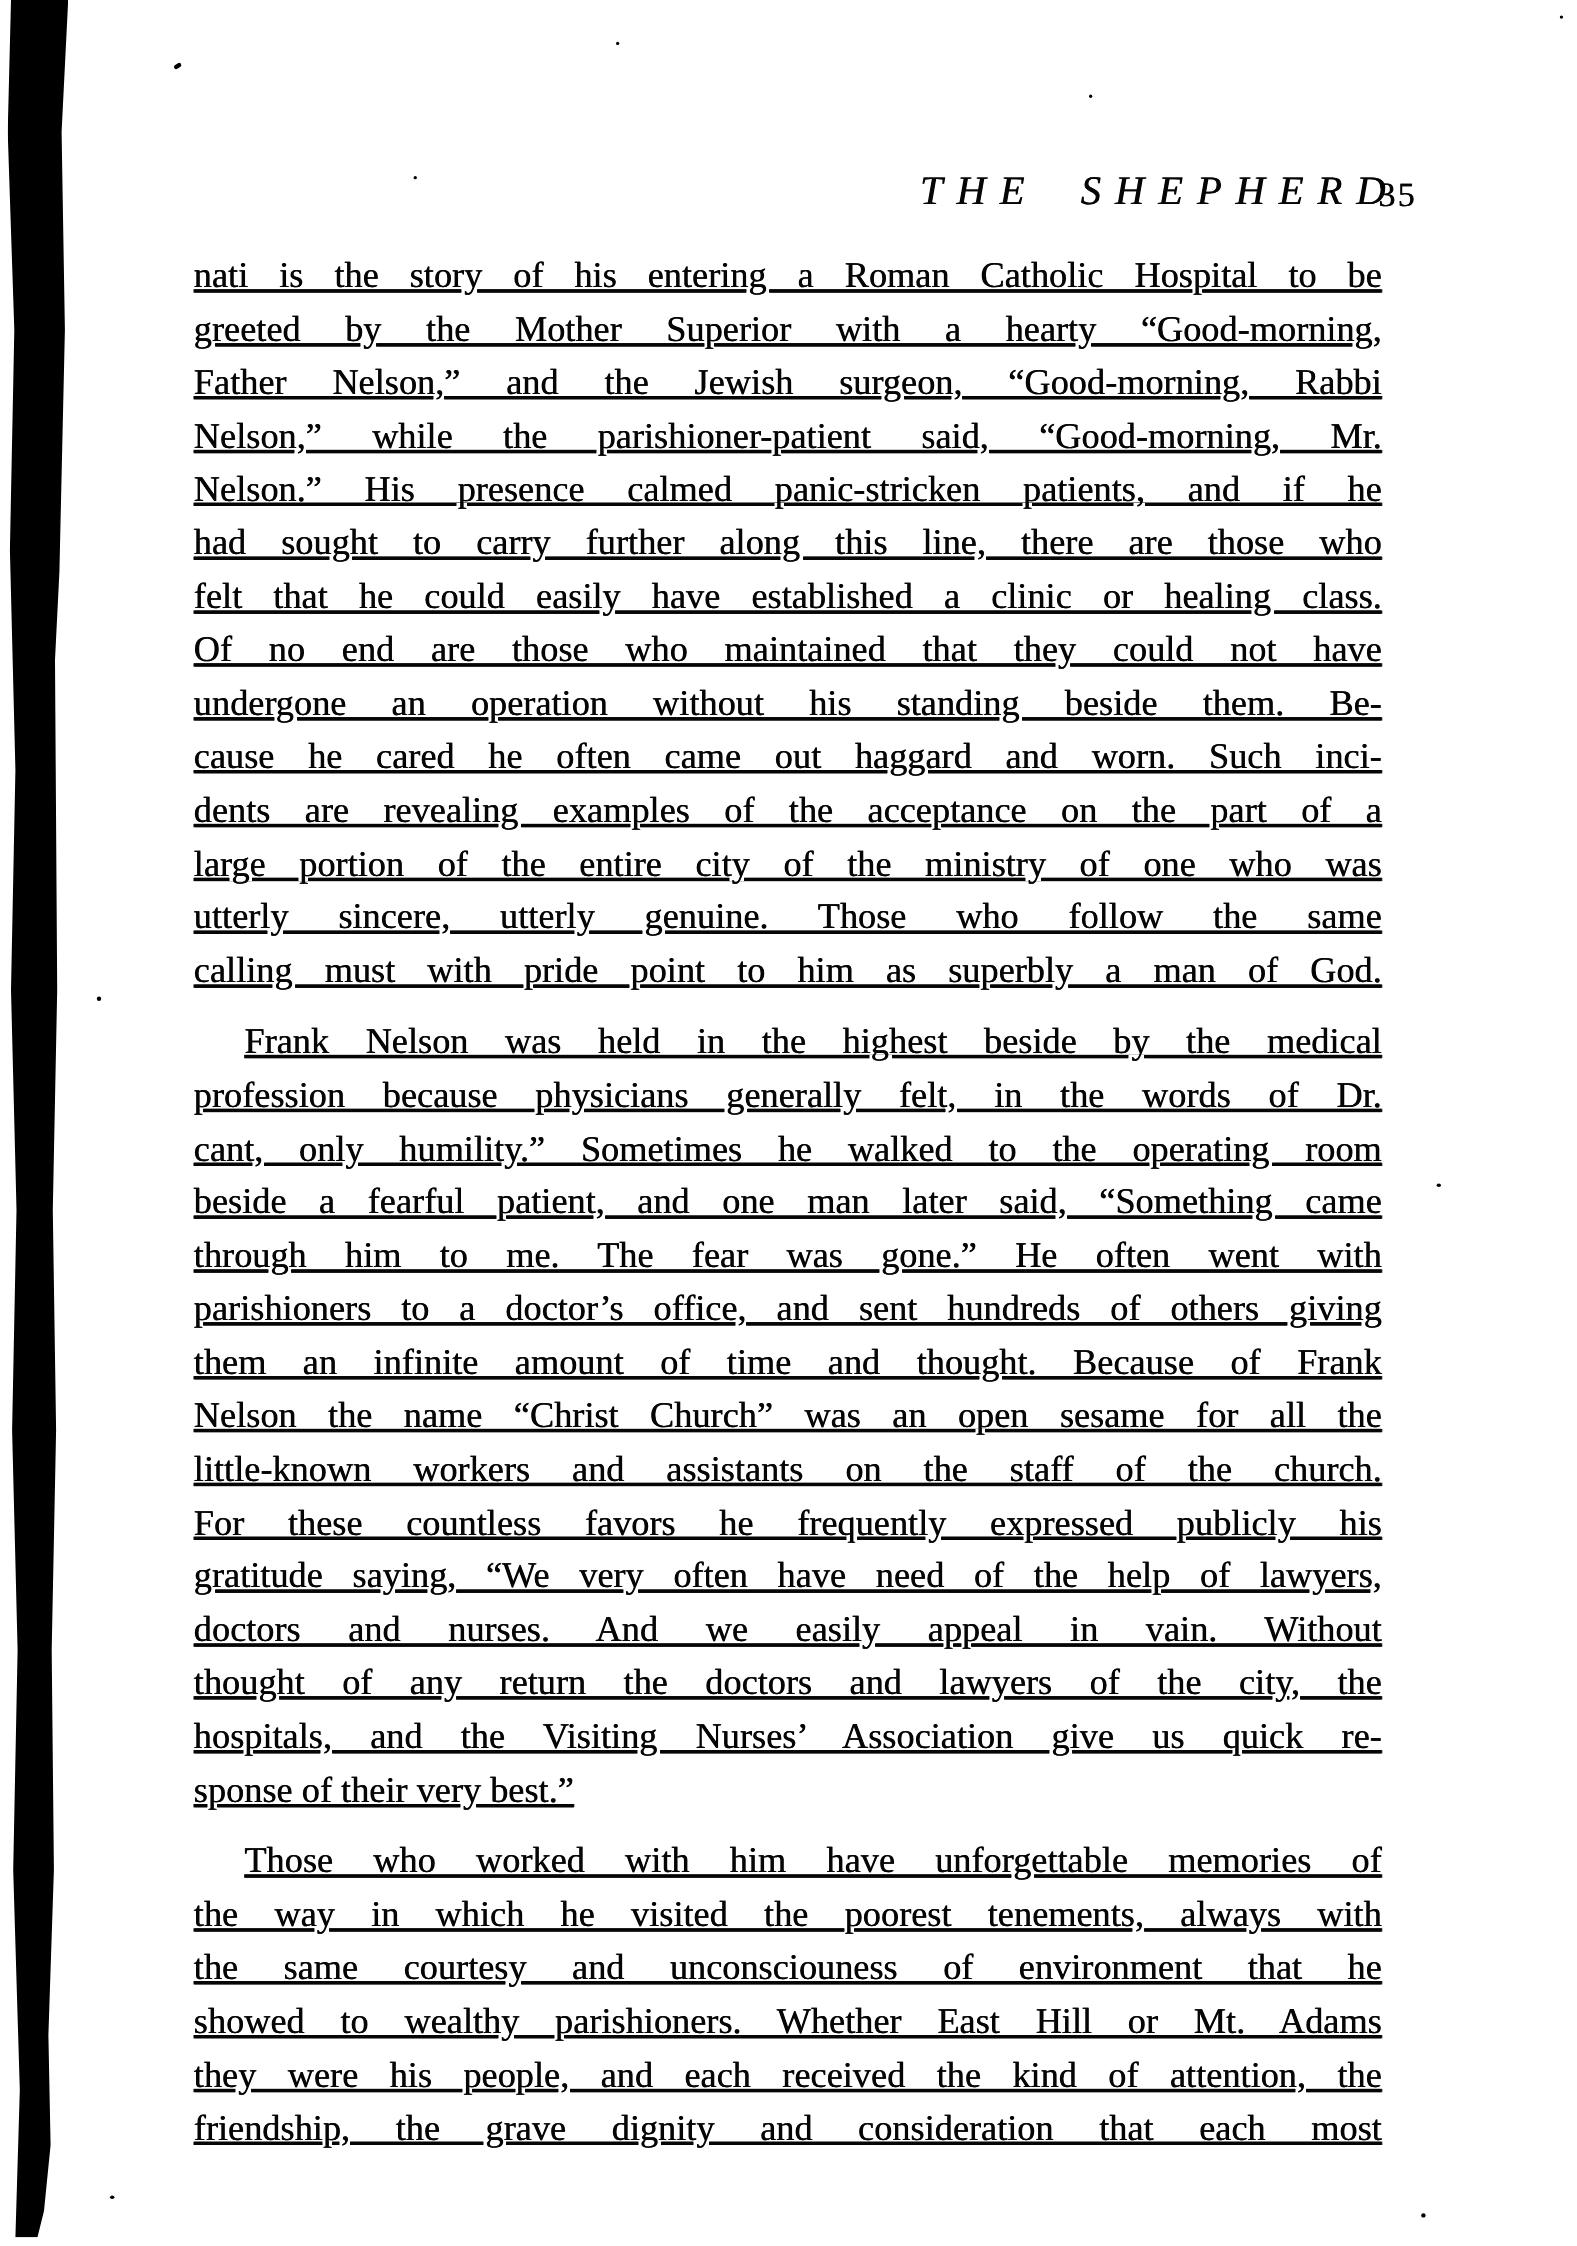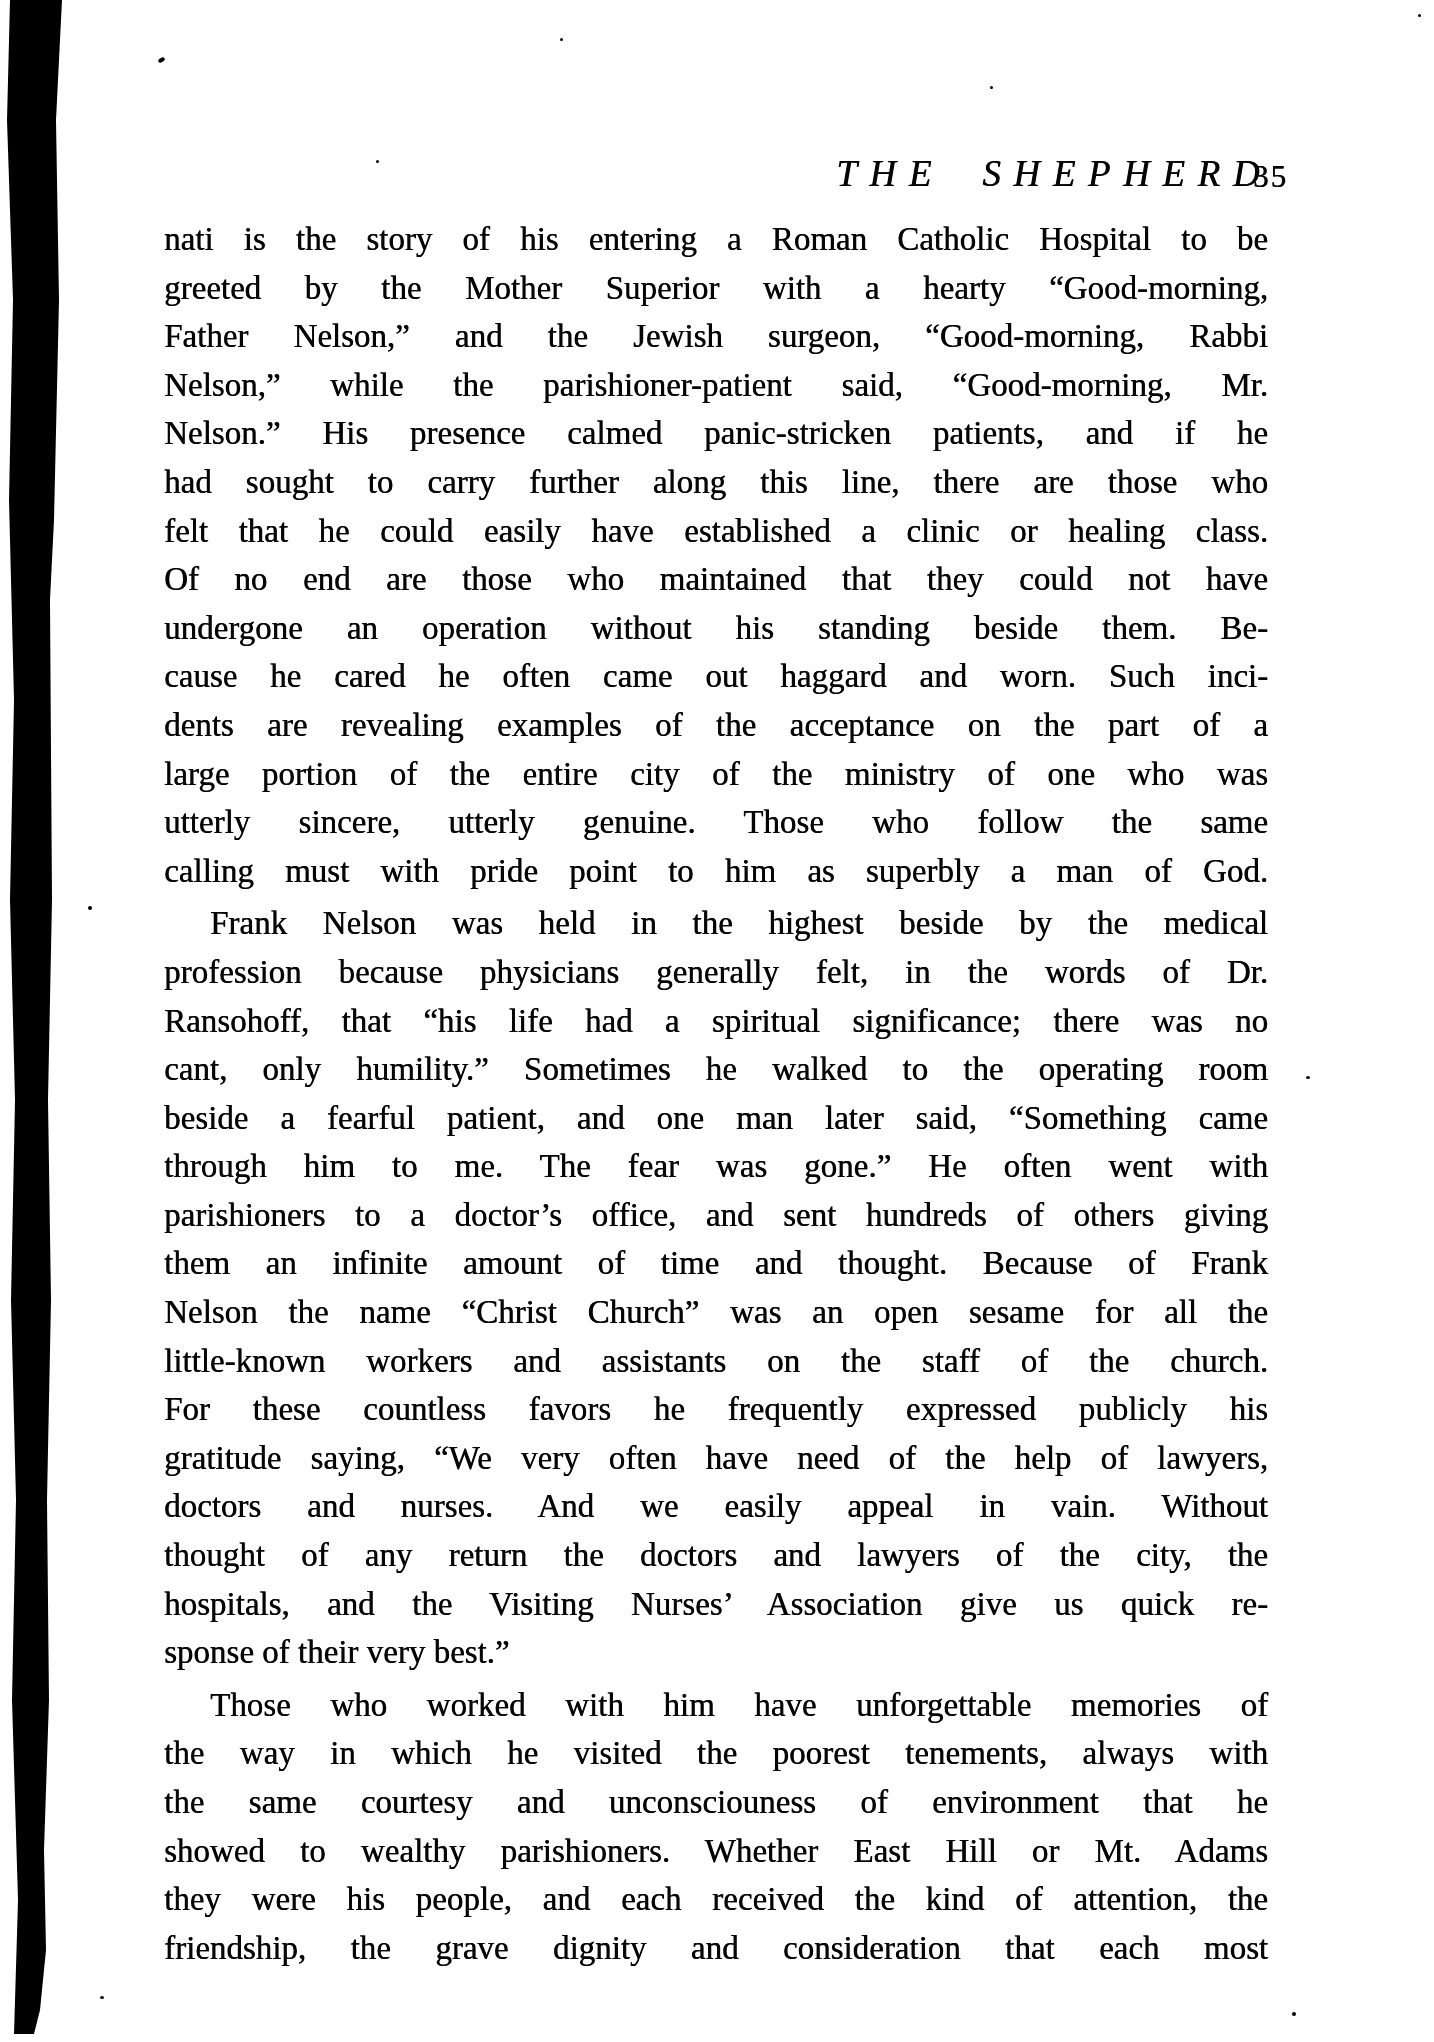--- a/index.html
+++ b/index.html
@@ -50,21 +50,21 @@
     text-shadow: 0.4px 0 0 currentColor;
   }
   .body {
     position: absolute;
     left: 160px; top: 211px;
     width: 1112px;
     font-size: 33px;
     line-height: 48.6px;
     text-shadow: 0.45px 0 0 currentColor;
   }
-  .paragraph { margin: 4px; }
+  .paragraph { margin: 16px; text-decoration: underline; }
   .line {
     text-align: justify;
     text-align-last: justify;
     white-space: normal;
   }
   .line.no-justify { text-align-last: left; }
   .line.indent { text-indent: 46px; }
   
   .speck { position: absolute; background:#000; border-radius:50%; }
 </style>
@@ -92,21 +92,20 @@
         <div class="line">undergone an operation without his standing beside them. Be-</div>
         <div class="line">cause he cared he often came out haggard and worn. Such inci-</div>
         <div class="line">dents are revealing examples of the acceptance on the part of a</div>
         <div class="line">large portion of the entire city of the ministry of one who was</div>
         <div class="line">utterly sincere, utterly genuine. Those who follow the same</div>
         <div class="line">calling must with pride point to him as superbly a man of God.</div>
       </div>
       <div class="paragraph">
         <div class="line indent">Frank Nelson was held in the highest beside by the medical</div>
         <div class="line">profession because physicians generally felt, in the words of Dr.</div>
-        <div class="line">Ransohoff, that “his life had a spiritual significance; there was no</div>
         <div class="line">cant, only humility.” Sometimes he walked to the operating room</div>
         <div class="line">beside a fearful patient, and one man later said, “Something came</div>
         <div class="line">through him to me. The fear was gone.” He often went with</div>
         <div class="line">parishioners to a doctor’s office, and sent hundreds of others giving</div>
         <div class="line">them an infinite amount of time and thought. Because of Frank</div>
         <div class="line">Nelson the name “Christ Church” was an open sesame for all the</div>
         <div class="line">little-known workers and assistants on the staff of the church.</div>
         <div class="line">For these countless favors he frequently expressed publicly his</div>
         <div class="line">gratitude saying, “We very often have need of the help of lawyers,</div>
         <div class="line">doctors and nurses. And we easily appeal in vain. Without</div>

